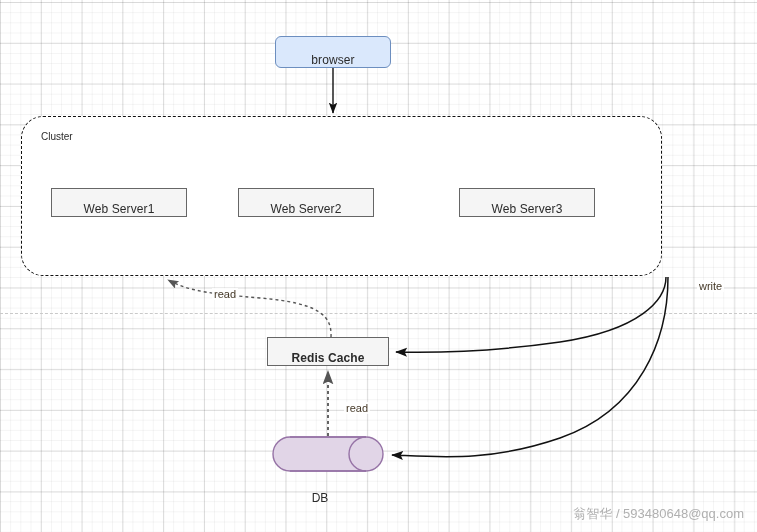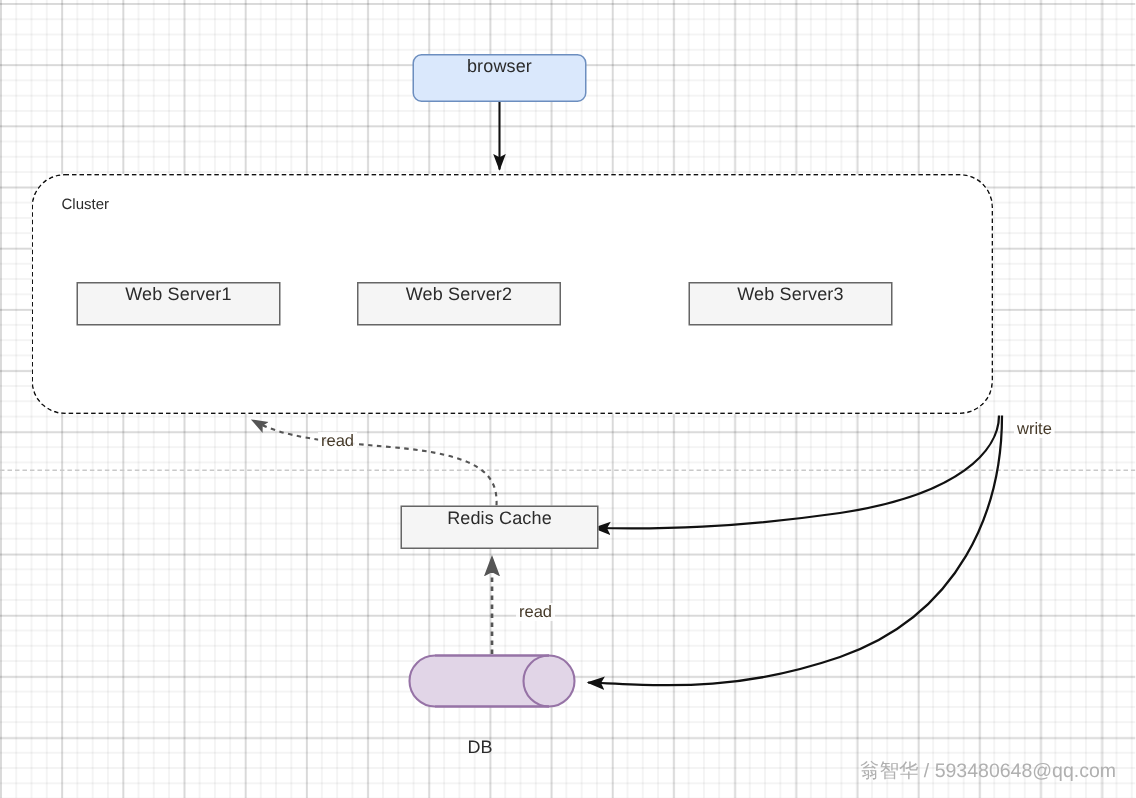--- a/index.html
+++ b/index.html
@@ -27,21 +27,21 @@
     left: 0;
     top: 0;
     width: 757px;
     height: 532px;
     pointer-events: none;
   }
   .node {
     position: absolute;
     box-sizing: border-box;
     display: flex;
-    align-items: flex-start;
+    align-items: flex-end;
     justify-content: center;
     font-size: 12px;
     color: #2b2b2b;
     letter-spacing: 0.1px;
   }
   .browser-node {
     left: 275px;
     top: 36px;
     width: 116px;
     height: 32px;
@@ -72,24 +72,25 @@
     height: 29px;
     background: #f5f5f5;
     border: 1px solid #666666;
   }
   .server1 { left: 51px; }
   .server2 { left: 238px; }
   .server3 { left: 459px; }
   .redis-node {
     left: 267px;
     top: 337px;
-    width: 132px;
+    width: 122px;
     height: 29px;
     background: #f5f5f5;
     border: 1px solid #666666;
+    font-weight: bold;
   }
   .db-label {
     position: absolute;
     left: 273px;
     top: 437px;
     width: 94px;
     height: 34px;
     display: flex;
     align-items: center;
     justify-content: center;
@@ -100,21 +101,21 @@
   .edge-label {
     position: absolute;
     font-size: 11px;
     color: #463a29;
     background: rgba(255,255,255,0.86);
     padding: 0 2px;
     white-space: nowrap;
   }
   .label-read-cluster { left: 212px; top: 288px; }
   .label-read-db { left: 344px; top: 402px; }
-  .label-write { left: 676px; top: 280px; }
+  .label-write { left: 697px; top: 280px; }
   .watermark {
     position: absolute;
     right: 13px;
     bottom: 9px;
     font-size: 13px;
     color: #b0b0b0;
     white-space: nowrap;
   }
   .pagebreak {
     position: absolute;

